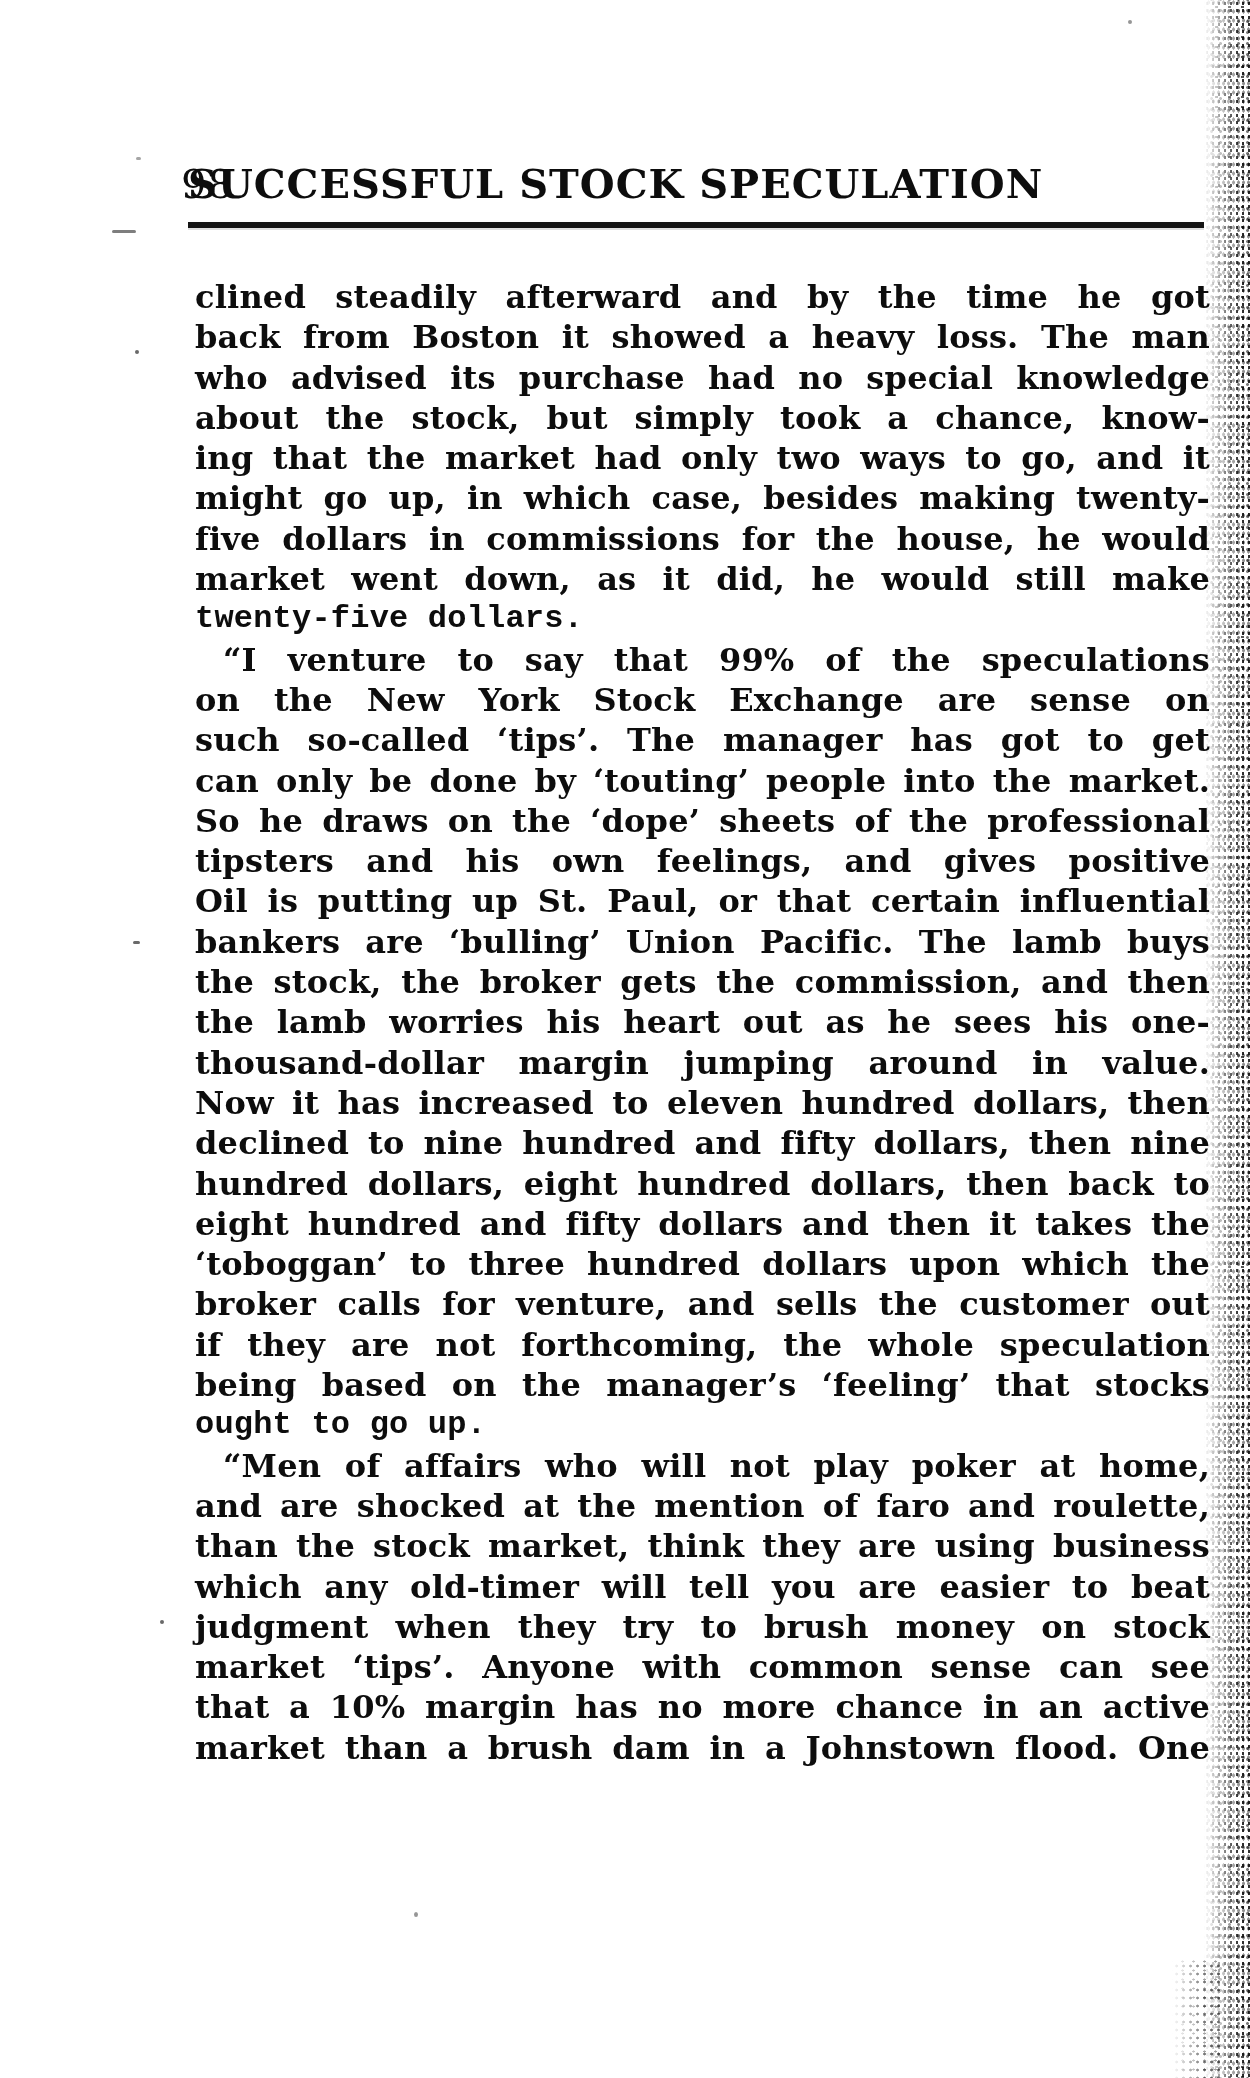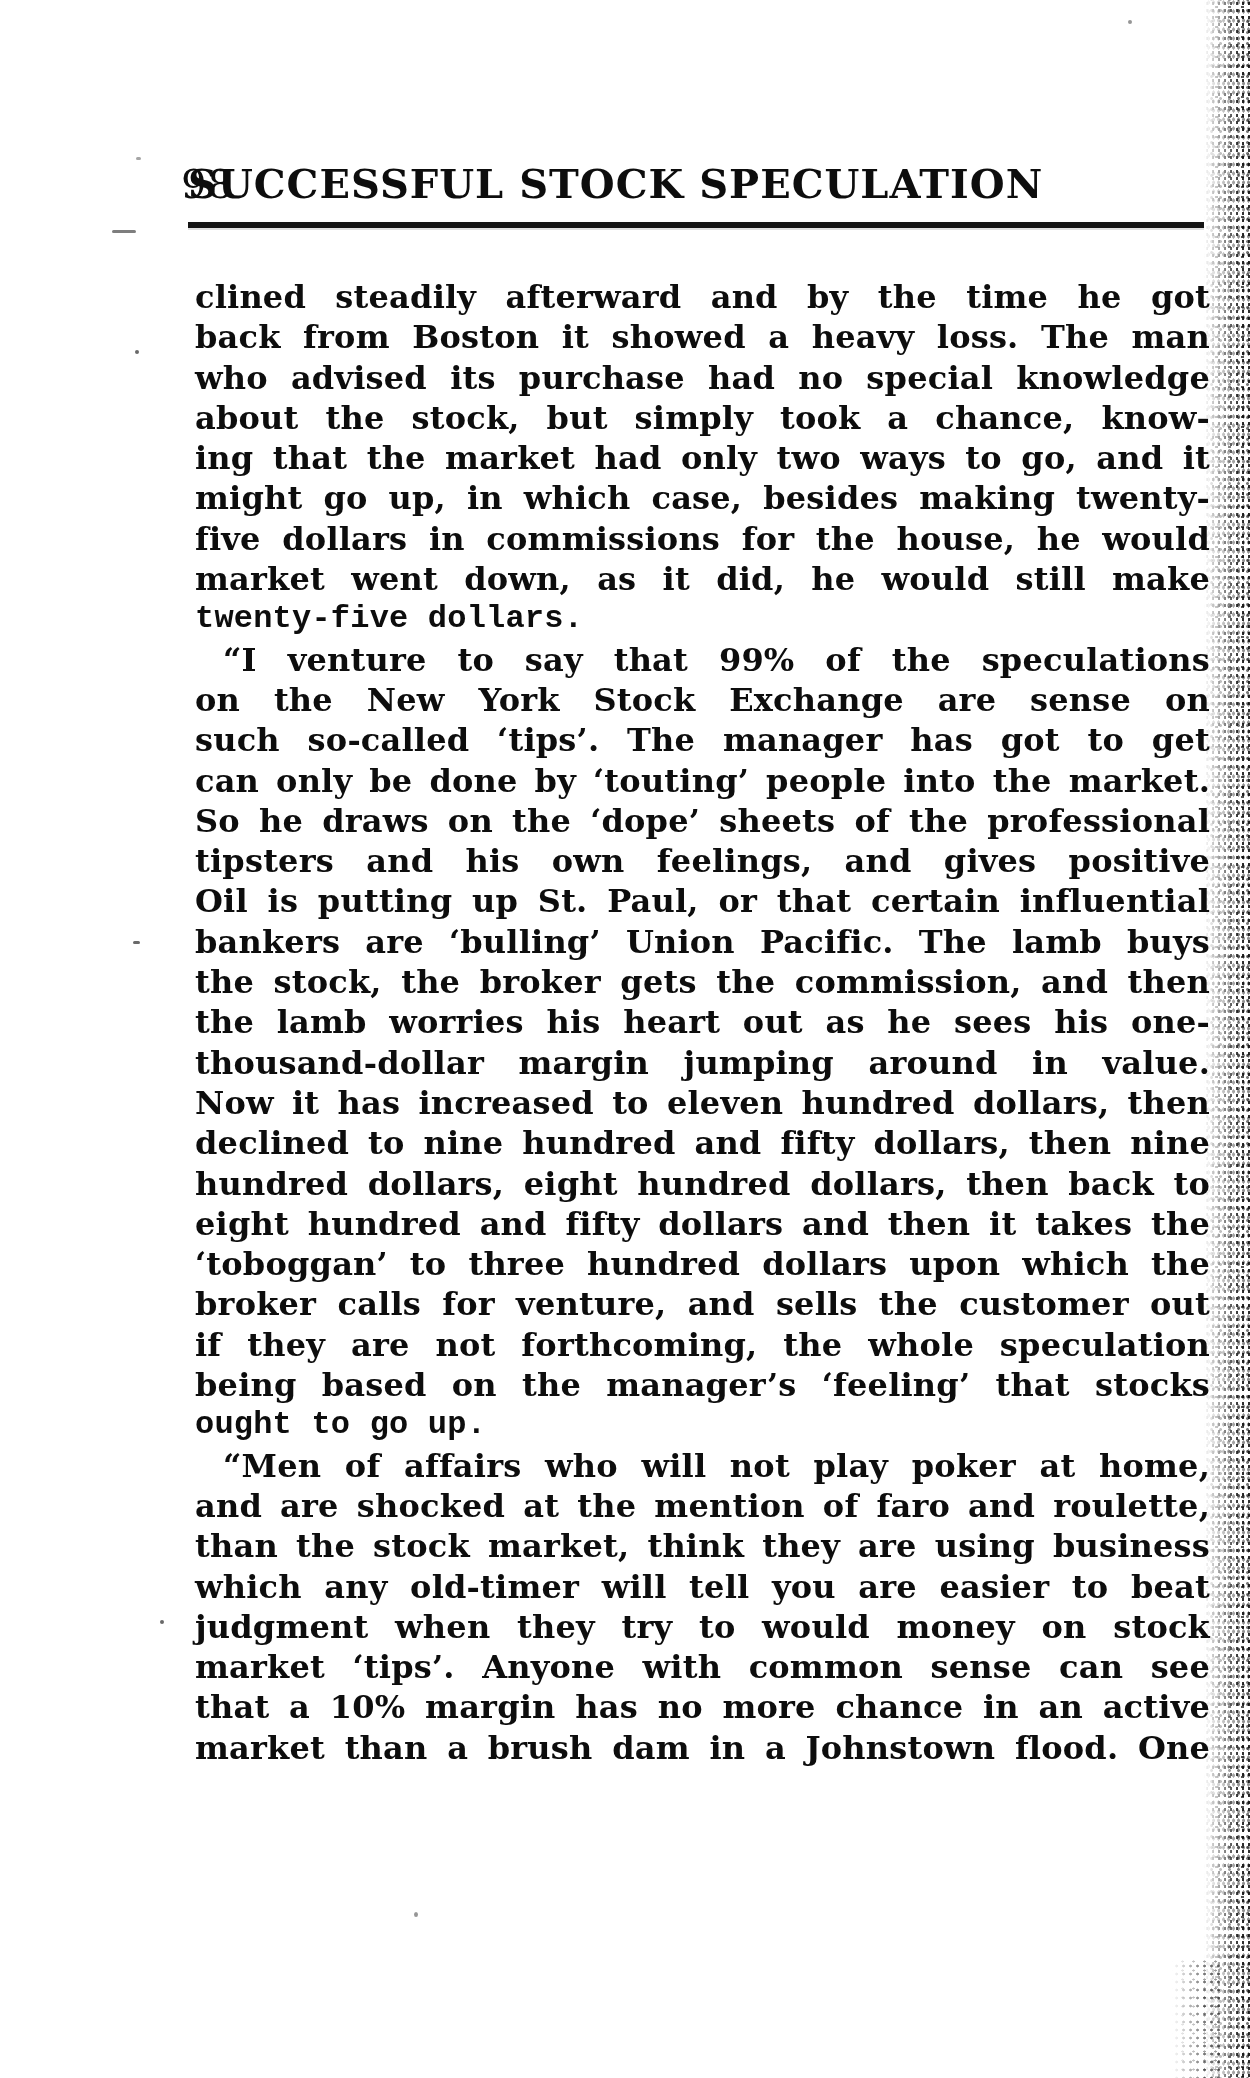--- a/index.html
+++ b/index.html
@@ -119,21 +119,21 @@
         <div class="line">broker calls for venture, and sells the customer out</div>
         <div class="line">if they are not forthcoming, the whole speculation</div>
         <div class="line">being based on the manager’s ‘feeling’ that stocks</div>
         <div class="line nojust">ought to go up.</div>
       </div>
       <div>
         <div class="line ind">“Men of affairs who will not play poker at home,</div>
         <div class="line">and are shocked at the mention of faro and roulette,</div>
         <div class="line">than the stock market, think they are using business</div>
         <div class="line">which any old-timer will tell you are easier to beat</div>
-        <div class="line">judgment when they try to would money on stock</div>
+        <div class="line">judgment when they try to brush money on stock</div>
         <div class="line">market ‘tips’.  Anyone with common sense can see</div>
         <div class="line">that a 10% margin has no more chance in an active</div>
         <div class="line">market than a brush dam in a Johnstown flood.  One</div>
       </div>
     </div>
 
   <div class="edge-noise"></div>
   <div class="edge-noise-low"></div>
   <div class="speck s1"></div>
   <div class="speck s2"></div>

